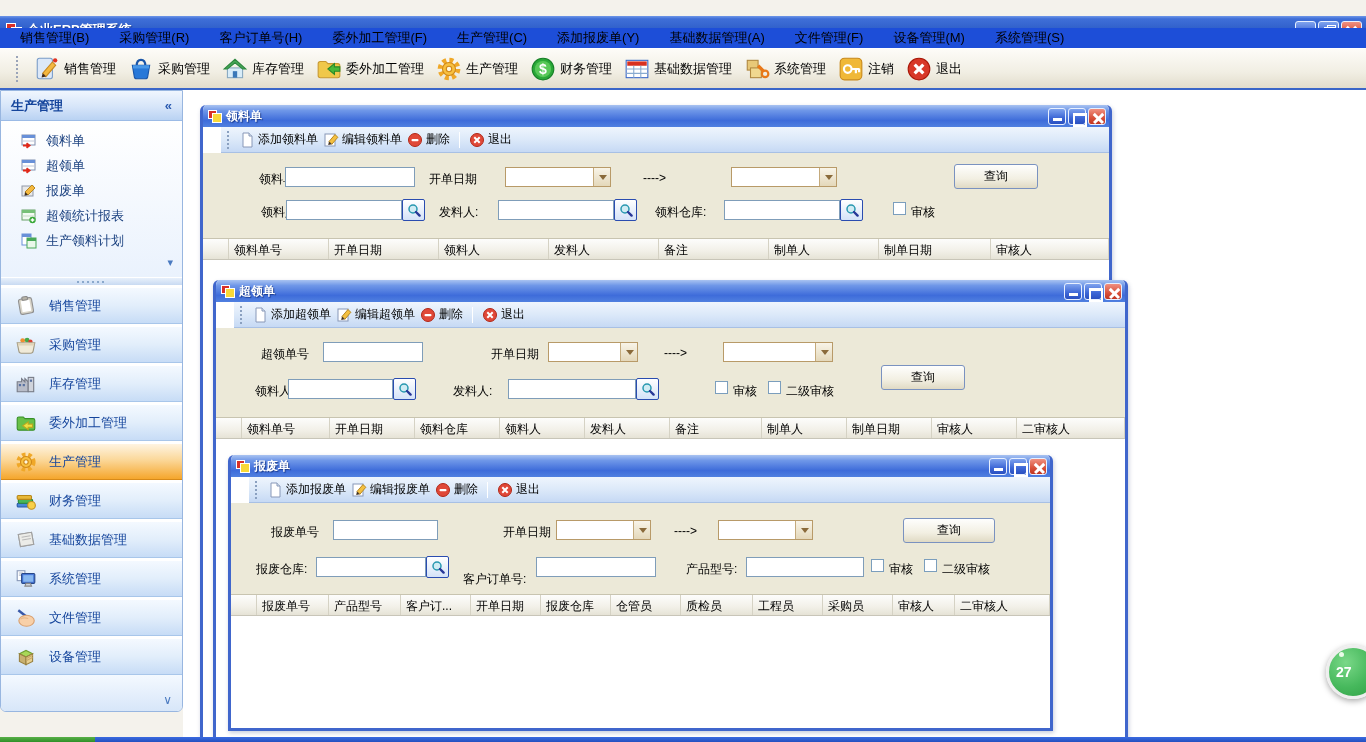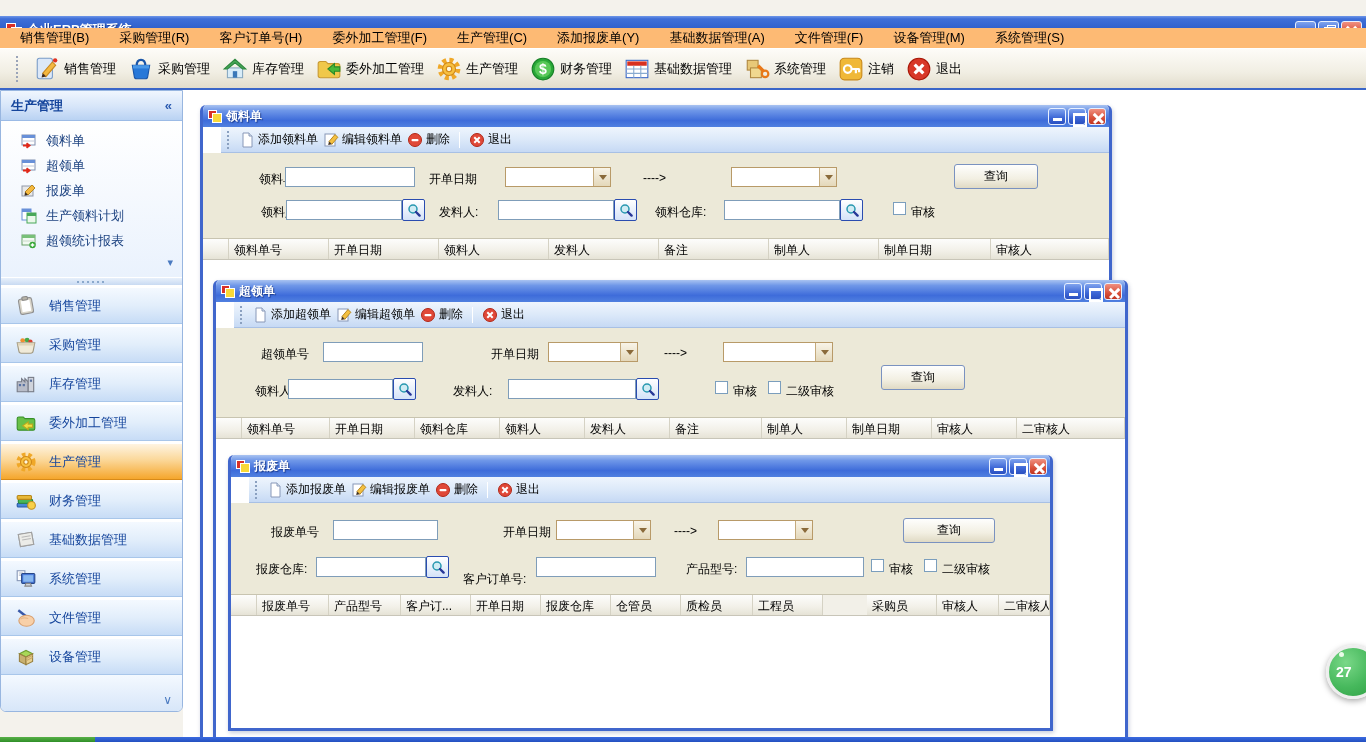--- a/index.html
+++ b/index.html
@@ -21,21 +21,21 @@
   .cbtn.red { background:linear-gradient(180deg,#f09080,#d8503a 60%,#c03420); }
   .cbtn.small { width:18px; height:17px; }
   .gl-min::after { content:""; position:absolute; left:4px; bottom:3px; width:9px; height:3px; background:#fff; }
   .gl-max::after { content:""; position:absolute; left:4px; top:4px; width:10px; height:9px; border:2px solid #fff; border-top-width:3px; }
   .gl-res::after { content:""; position:absolute; left:5px; top:5px; width:8px; height:7px; border:2px solid #fff; border-top-width:3px; background:#5d83de; }
   .gl-res::before { content:""; position:absolute; left:8px; top:3px; width:7px; height:6px; border:1px solid #fff; }
   .gl-x::before, .gl-x::after { content:""; position:absolute; left:3px; top:8px; width:13px; height:2.5px; background:#fff; }
   .gl-x::before { transform:rotate(45deg); } .gl-x::after { transform:rotate(-45deg); }
 
   
-  #menubar { position:absolute; left:0; top:28px; width:1366px; height:20px; background:#fdba74;
+  #menubar { position:absolute; left:0; top:28px; width:1366px; height:20px; background:#1d4ed8;
     display:flex; align-items:center; gap:30px; padding-left:20px; font-size:13px; color:#000; }
   .menu-item { white-space:nowrap; cursor:default; }
 
   
   #toolbar { position:absolute; left:0; top:48px; width:1366px; height:40px;
     background:linear-gradient(180deg,#fdfcf8 0%,#f1eee3 60%,#e2ddcc 100%);
     border-top:1px solid #fff; display:flex; align-items:center; gap:12px; padding-left:16px; }
   #toolbar::after { content:""; position:absolute; left:0; bottom:-2px; width:1366px; height:2px; background:#3a66c8; }
   .grip { width:4px; height:26px; border-left:2px dotted #9aa4b8; margin-right:2px; flex:none; }
   .tbtn { display:flex; align-items:center; gap:4px; font-size:13px; color:#000; cursor:default; white-space:nowrap; }
@@ -252,36 +252,36 @@
       <div class="sb-item">
         <svg width="16" height="16" viewBox="0 0 16 16">
             <rect x="1" y="3" width="11" height="10" fill="#e8e8e8" stroke="#9098a8"></rect>
             <path d="M4 9 L11 2 L14 5 L7 12 Z" fill="#f4b840" stroke="#b88820"></path>
             <path d="M4 9 L7 12 L3.5 12.7 Z" fill="#403020"></path>
           </svg>
         <span>报废单</span>
       </div>
       <div class="sb-item">
         <svg width="16" height="16" viewBox="0 0 16 16">
-            <rect x="1" y="1" width="9" height="11" fill="#fff" stroke="#6890d8"></rect>
-            <rect x="1" y="1" width="9" height="3" fill="#6890d8"></rect>
-            <rect x="6" y="5" width="9" height="10" fill="#eaf8ea" stroke="#48a858"></rect>
-            <rect x="6" y="5" width="9" height="3" fill="#48a858"></rect>
-          </svg>
-        <span>生产领料计划</span>
-      </div>
-      <div class="sb-item">
-        <svg width="16" height="16" viewBox="0 0 16 16">
             <rect x="1" y="2" width="13" height="10" fill="#f2faf2" stroke="#68a068"></rect>
             <rect x="1" y="2" width="13" height="3" fill="#78c078"></rect>
             <path d="M1 8 H14" stroke="#c8d8c8"></path>
             <circle cx="11.5" cy="12" r="3.2" fill="#38a838"></circle>
             <path d="M11.5 10.2 V13.8 M9.7 12 H13.3" stroke="#fff" stroke-width="1.4"></path>
           </svg>
         <span>超领统计报表</span>
+      </div>
+      <div class="sb-item">
+        <svg width="16" height="16" viewBox="0 0 16 16">
+            <rect x="1" y="1" width="9" height="11" fill="#fff" stroke="#6890d8"></rect>
+            <rect x="1" y="1" width="9" height="3" fill="#6890d8"></rect>
+            <rect x="6" y="5" width="9" height="10" fill="#eaf8ea" stroke="#48a858"></rect>
+            <rect x="6" y="5" width="9" height="3" fill="#48a858"></rect>
+          </svg>
+        <span>生产领料计划</span>
       </div>
       <span class="scroll-dn">▾</span>
     </div>
     <div id="sb-splitter"></div>
 
     <div class="sb-sec">
       <svg width="22" height="22" viewBox="0 0 20 20">
           <g transform="rotate(-10 10 10)">
             <rect x="4" y="3" width="12" height="14" rx="2" fill="#d8d4c8" stroke="#909090"></rect>
             <rect x="6" y="5" width="8" height="10" fill="#fff"></rect>
@@ -639,21 +639,21 @@
       <div class="thead">
         <div class="th" style="width:26px;"></div>
         <div class="th" style="width:72px;">报废单号</div>
         <div class="th" style="width:72px;">产品型号</div>
         <div class="th" style="width:70px;">客户订...</div>
         <div class="th" style="width:70px;">开单日期</div>
         <div class="th" style="width:70px;">报废仓库</div>
         <div class="th" style="width:70px;">仓管员</div>
         <div class="th" style="width:72px;">质检员</div>
         <div class="th" style="width:70px;font-family:Liberation Serif, serif;">工程员</div>
-        <div class="th" style="width:70px;margin-left:44px;">采购员</div>
+        <div class="th" style="width:70px;">采购员</div>
         <div class="th" style="width:62px;">审核人</div>
         <div class="th fx">二审核人</div>
       </div>
       <div class="win-body"></div>
     </div>
 
   </div>
 
   <div id="taskbar"></div>
 

